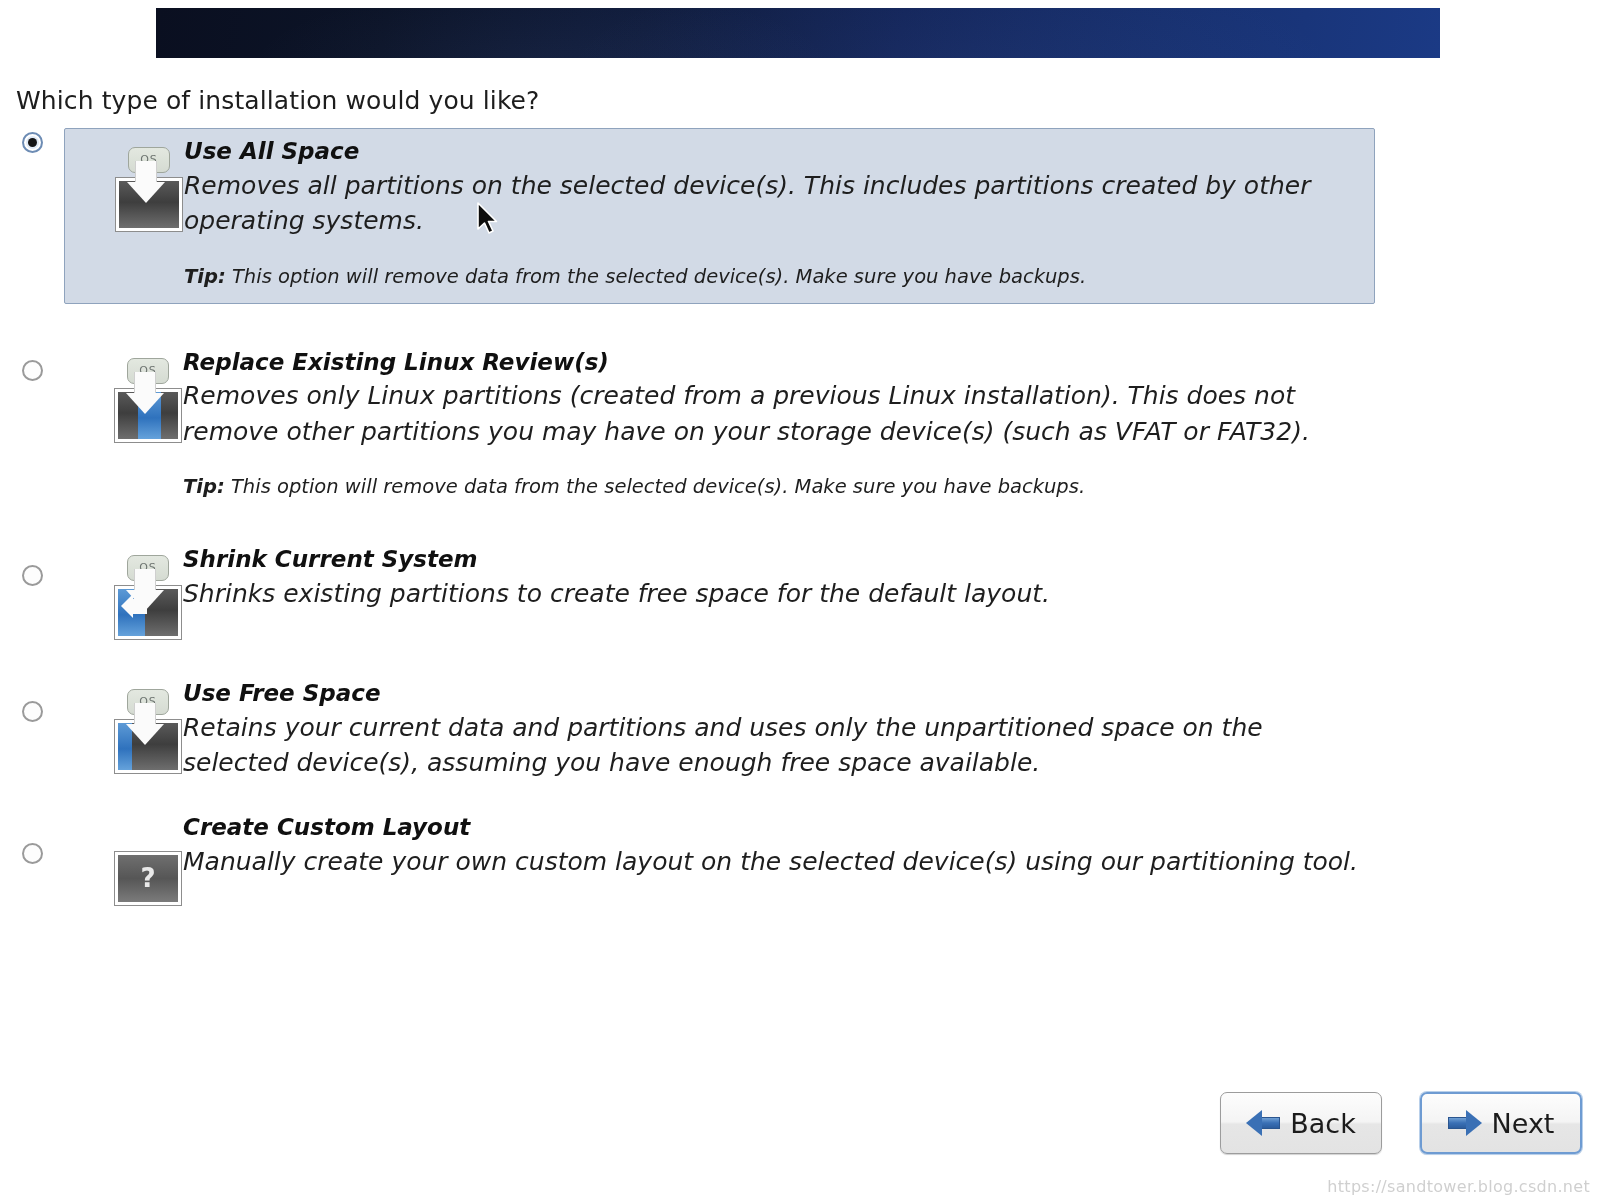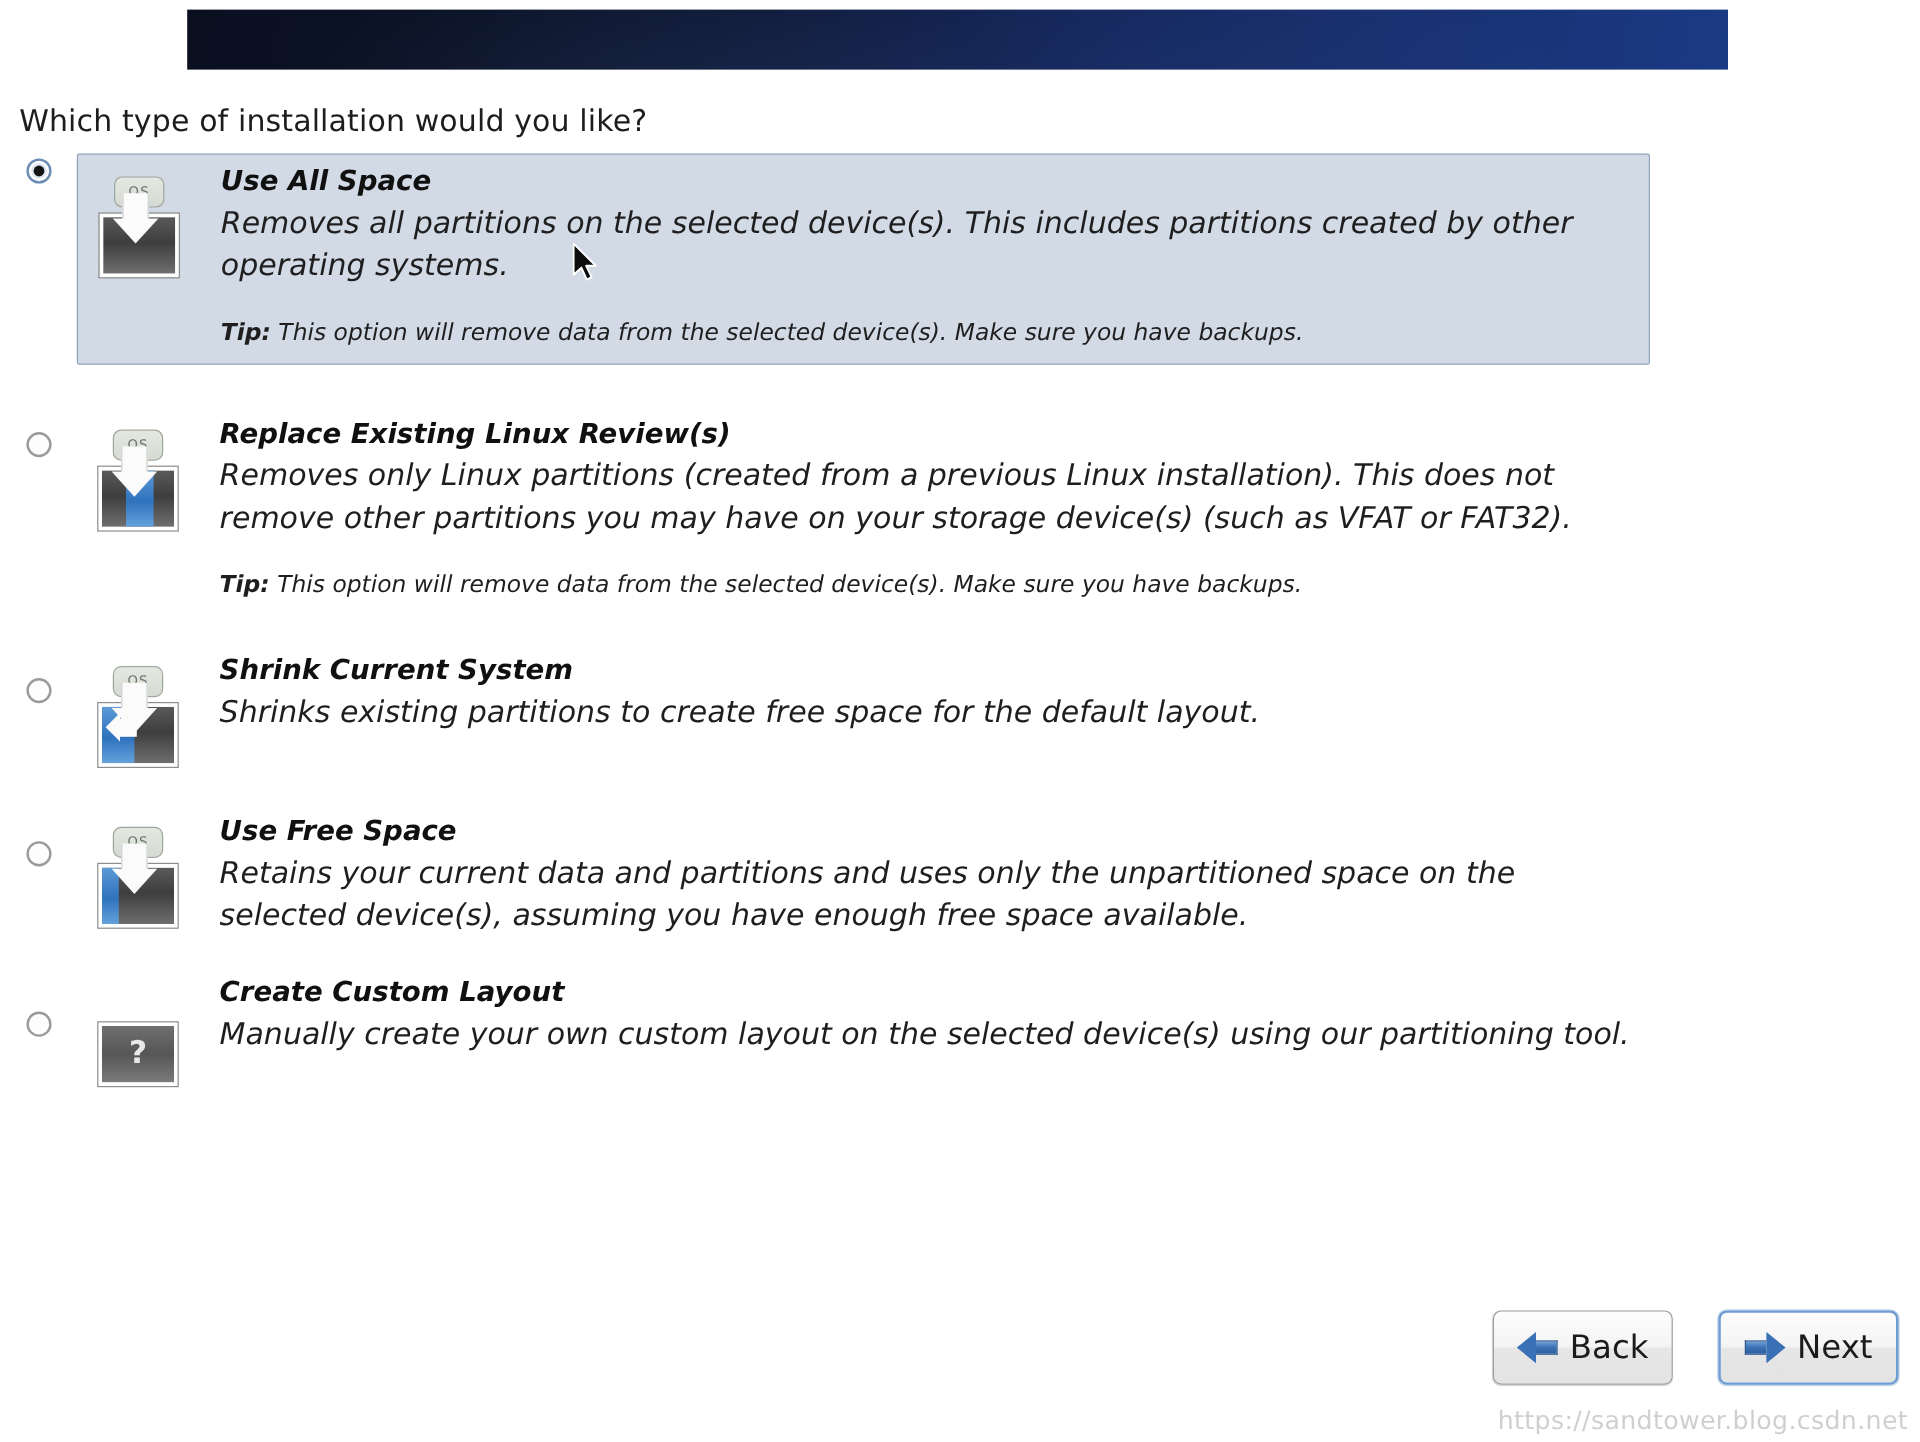--- a/index.html
+++ b/index.html
@@ -95,21 +95,21 @@
   .panel.highlighted {
     background: #d2dae6;
     border: 1px solid #8fa3bd;
     border-radius: 2px;
   }
 
   .icon-cell {
     flex: 0 0 105px;
     width: 105px;
     display: flex;
-    justify-content: flex-start;
+    justify-content: flex-end;
     padding-left: 6px;
     padding-top: 8px;
   }
   .text-cell {
     flex: 1 1 auto;
     padding-left: 2px;
     font-style: italic;
   }
 
   .opt-title {
@@ -246,21 +246,21 @@
 
   
   .buttons {
     position: absolute;
     right: 18px; bottom: 48px;
     display: flex;
     gap: 38px;
   }
   .btn {
     position: relative;
-    width: 150px; height: 62px;
+    width: 162px; height: 62px;
     border-radius: 7px;
     background: linear-gradient(180deg,#fdfdfd 0%, #f4f4f4 48%, #e6e6e6 52%, #e3e3e3 100%);
     border: 1px solid #9c9c9c;
     display: flex;
     align-items: center;
     justify-content: center;
     gap: 10px;
     box-shadow: 0 1px 1px rgba(0,0,0,0.18);
   }
   .btn.focused {
@@ -306,21 +306,21 @@
     position: absolute;
     left: 477px; top: 202px;
     width: 22px; height: 34px;
     pointer-events: none;
   }
 
   
   .watermark {
     position: absolute;
     right: 10px; bottom: 6px;
-    font-size: 21px;
+    font-size: 16px;
     color: rgba(140,140,140,0.42);
     letter-spacing: 0.3px;
     white-space: nowrap;
     margin-left: 48px;
   }
 </style>
 </head>
 <body>
 
 <div id="app">

